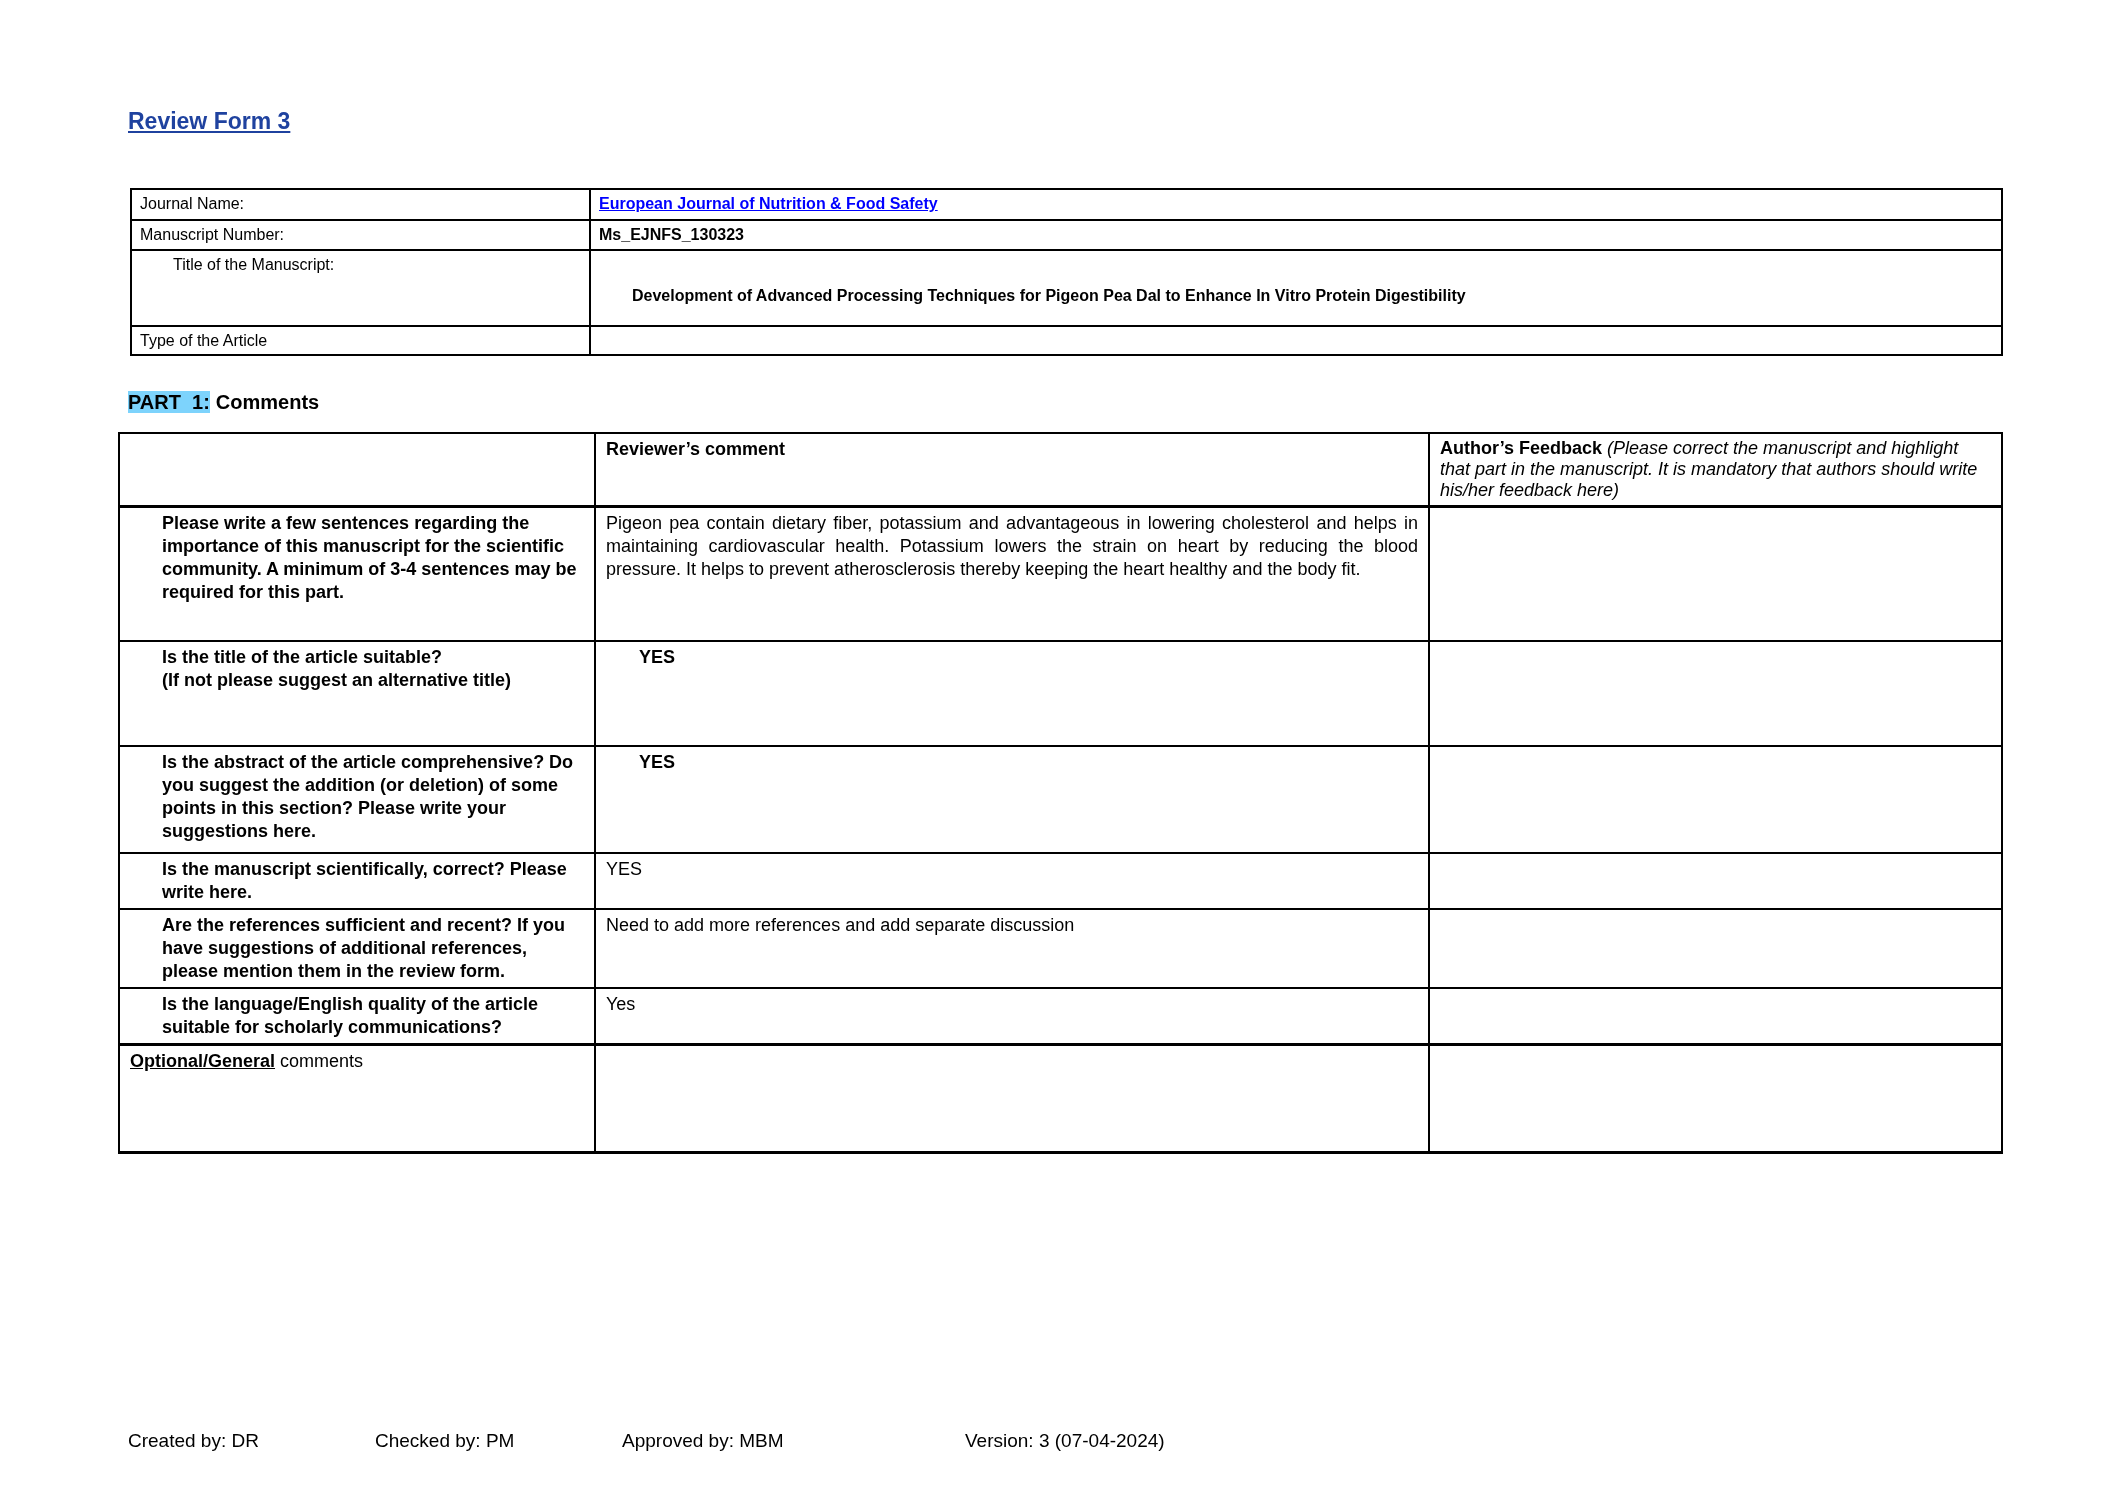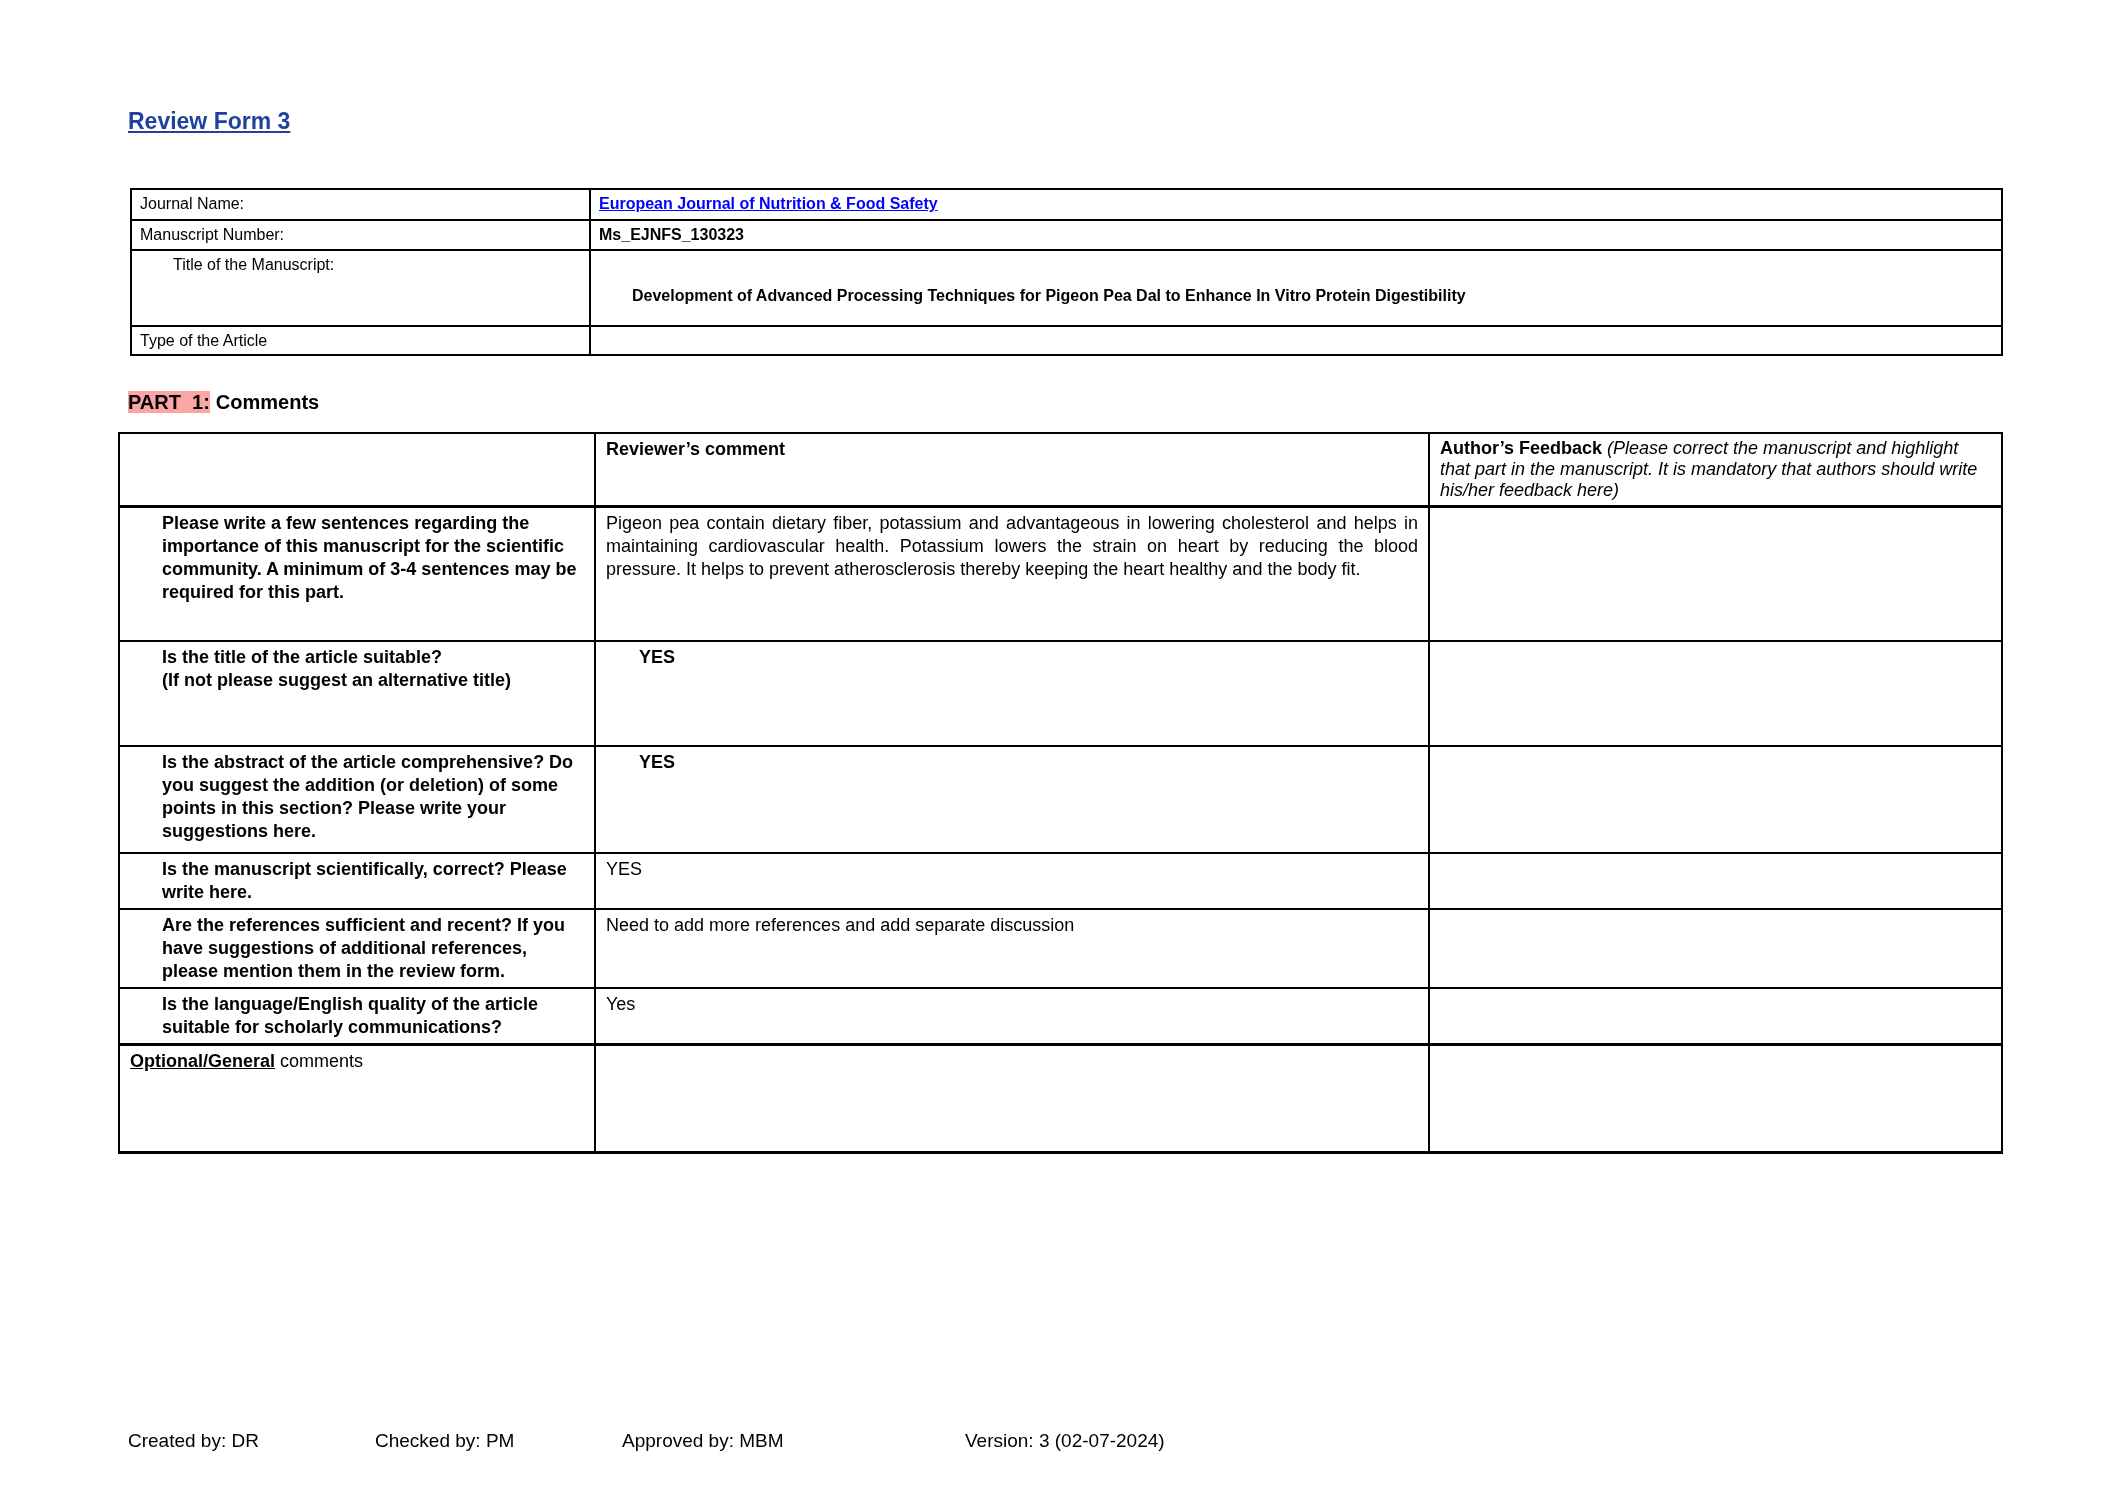--- a/index.html
+++ b/index.html
@@ -35,21 +35,21 @@
   .jr3 td{height:56px;padding-left:41px;}
   .jr4 td{height:22px;border-radius:8px;}
   .journal-link{color:#0000ff;font-weight:bold;text-decoration:underline;cursor:pointer;}
   .bold-val{font-weight:bold;}
   .title-val{vertical-align:middle !important;font-weight:bold;padding-top:16px !important;}
   
   .part-heading{
     position:absolute;left:128px;top:389px;
     font-size:20px;font-weight:bold;line-height:26px;
   }
-  .part-heading .hl{background:#fca5a5;white-space:pre;}
+  .part-heading .hl{background:#7dd3fc;white-space:pre;}
   .part-heading .rest{margin-left:6px;}
   
   .comments-table{
     position:absolute;left:118px;top:432px;width:1883px;
     border-collapse:collapse;table-layout:fixed;
     font-size:18px;line-height:23px;
   }
   .comments-table col.c1{width:476px;}
   .comments-table col.c2{width:834px;}
   .comments-table col.c3{width:573px;}
@@ -167,14 +167,14 @@
     <td></td>
     <td></td>
   </tr>
 </tbody>
   </table>
 
 <div class="footer">
   <span class="f1">Created by: DR</span>
   <span class="f2">Checked by: PM</span>
   <span class="f3">Approved by: MBM</span>
-  <span class="f4">Version: 3 (02-07-2024)</span>
+  <span class="f4">Version: 3 (07-04-2024)</span>
 </div>
 
 </body></html>

